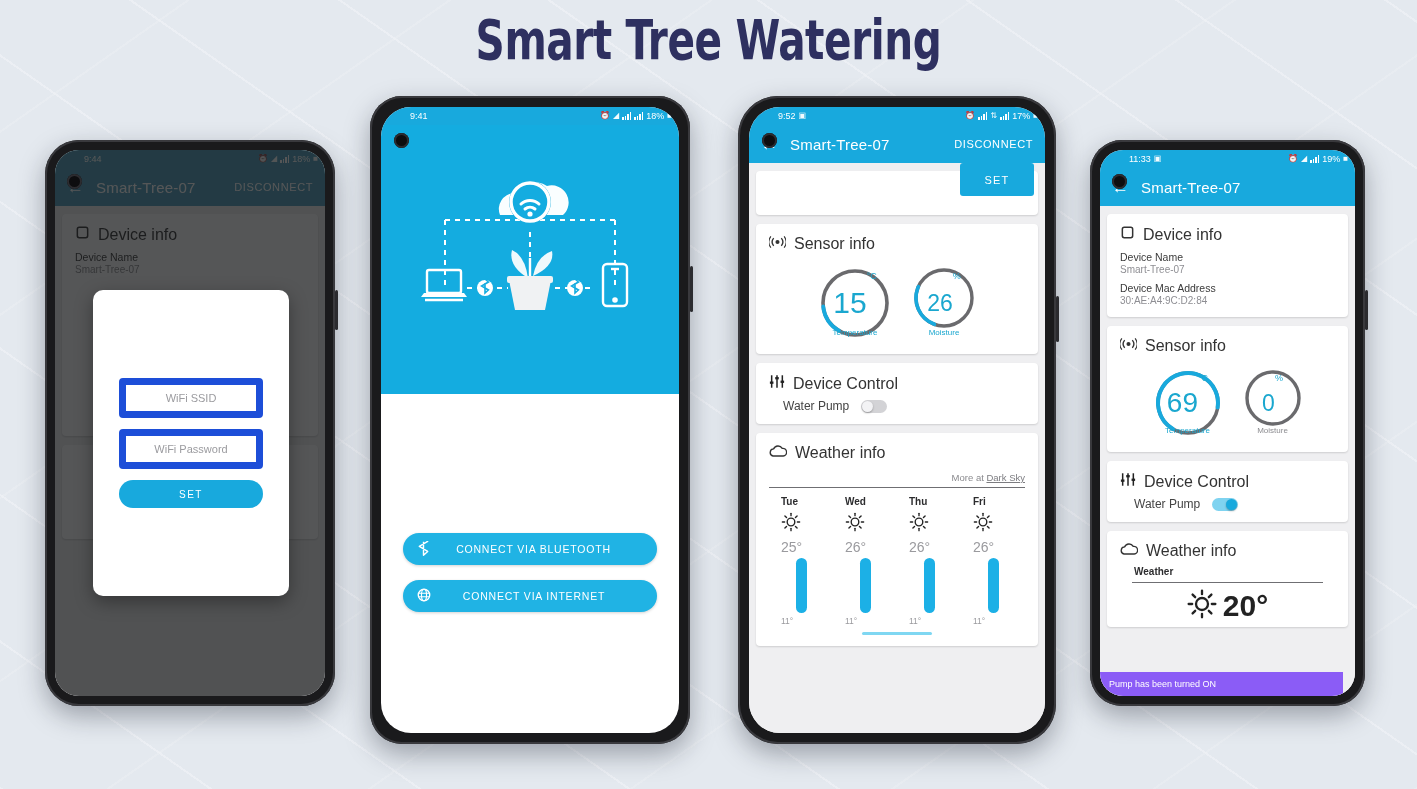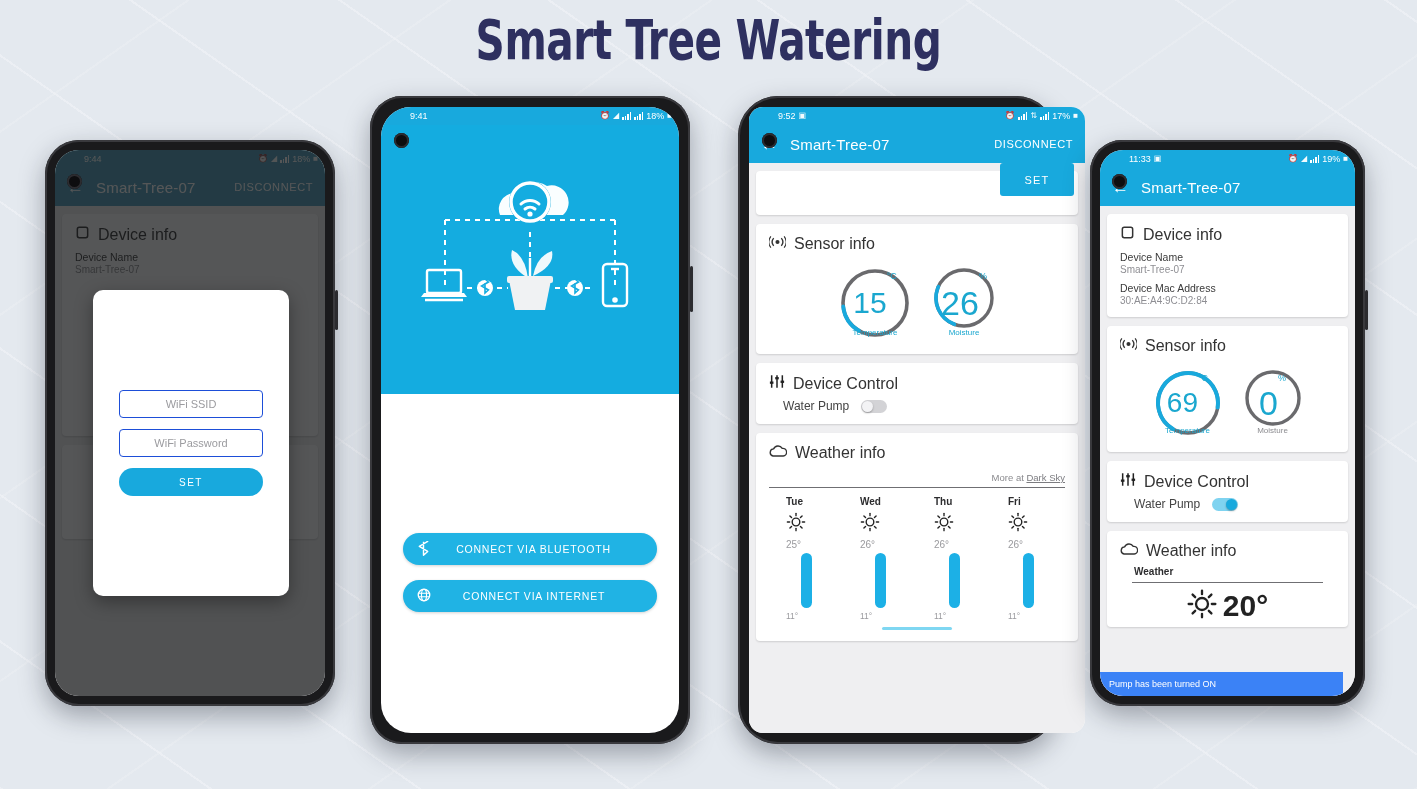--- a/index.html
+++ b/index.html
@@ -32,21 +32,21 @@
   .punch{position:absolute;width:15px;height:15px;border-radius:50%;
          background:#0d0d0f;box-shadow:inset 0 0 0 2px #2c2c30;z-index:40;}
   .side-btn{position:absolute;right:-3px;width:3px;border-radius:2px;background:#2b2b2f;}
 
   
   #phone1{left:45px;top:140px;width:290px;height:566px;}
   #phone1 .screen{left:10px;top:10px;width:270px;height:546px;}
   #phone2{left:370px;top:96px;width:320px;height:648px;border-radius:32px;}
   #phone2 .screen{left:11px;top:11px;width:298px;height:626px;border-radius:30px;}
   #phone3{left:738px;top:96px;width:318px;height:648px;border-radius:40px;}
-  #phone3 .screen{left:11px;top:11px;width:336px;height:626px;border-radius:14px;}
+  #phone3 .screen{left:11px;top:11px;width:296px;height:626px;border-radius:31px;}
   #phone4{left:1090px;top:140px;width:275px;height:566px;border-radius:32px;}
   #phone4 .screen{left:10px;top:10px;width:255px;height:546px;border-radius:23px;}
 
   
   .statusbar{display:flex;align-items:center;justify-content:space-between;
     height:18px;padding:0 7px;font-size:9px;color:#fff;background:#18a9dd;
     font-family:"Liberation Sans",sans-serif;}
   .sb-left{display:flex;gap:3px;align-items:center;padding-left:22px;}
   .sb-right{display:flex;gap:3px;align-items:center;}
   .sb-ico{font-size:8px;line-height:1;opacity:.95;}
@@ -69,21 +69,21 @@
   .card-head .ctitle{font-size:16px;color:#333;font-weight:400;}
   .kv-label{font-size:10.5px;color:#3a3a3a;margin-top:7px;}
   .kv-value{font-size:10px;color:#8e8e93;margin-top:1px;}
 
   
   .gauges{display:flex;justify-content:center;gap:18px;padding:6px 0 2px;}
   .gauge{position:relative;}
   .gauge svg{display:block;}
   .gauge .gval{position:absolute;inset:0;display:flex;align-items:center;
     justify-content:center;color:#1aa7cf;font-weight:300;}
-  .gauge .gval .num{font-size:34px;line-height:1;}
+  .gauge .gval .num{font-size:23px;line-height:1;}
   .gauge .gval .unit{font-size:9px;align-self:flex-start;margin-top:6px;}
   .gauge .glabel{position:absolute;left:0;right:0;bottom:4px;text-align:center;
     font-size:8px;color:#1aa7cf;}
 
   
   .ctrl-row{display:flex;align-items:center;gap:12px;padding-left:14px;}
   .ctrl-row .lbl{font-size:12px;color:#444;}
   .sw{width:26px;height:13px;border-radius:8px;background:#d3d3d6;position:relative;}
   .sw::after{content:"";position:absolute;top:1px;left:1px;width:11px;height:11px;
     border-radius:50%;background:#f3f3f5;box-shadow:0 1px 2px rgba(0,0,0,.3);}
@@ -91,53 +91,53 @@
   .sw.on::after{left:14px;background:#18a9dd;}
 
   
   .more-row{text-align:right;font-size:9.5px;color:#8a8a8e;margin:10px 0 4px;}
   .more-row a{color:#7c7c80;text-decoration:underline;}
   .hr{height:1px;background:#6f6f73;margin-bottom:8px;}
   .forecast{display:flex;justify-content:space-around;}
   .fc{width:40px;}
   .fc .day{font-size:10px;font-weight:bold;color:#2c2c2e;}
   .fc .sun{margin:5px 0 3px;}
-  .fc .hi{font-size:10px;color:#9a9a9e;}
+  .fc .hi{font-size:14px;color:#9a9a9e;}
   .fc .bar{width:11px;height:55px;border-radius:6px;background:#1cb0e6;margin:3px auto;}
   .fc .lo{font-size:8.5px;color:#9a9a9e;}
   .gesturebar{height:3px;width:70px;background:#7fd7f2;border-radius:2px;margin:6px auto 0;}
 
   
   .hero{background:#14ace0;height:269px;position:relative;}
   .hero svg{position:absolute;left:50%;top:50%;transform:translate(-50%,-50%);}
   .connect-zone{padding:4px 22px;margin-top:135px;}
   .cbtn{display:flex;align-items:center;gap:10px;background:#20b3e4;color:#fff;
         border-radius:20px;height:32px;padding:0 14px;margin-bottom:15px;
         font-size:10.5px;letter-spacing:.8px;box-shadow:0 1px 3px rgba(0,0,0,.18);}
   .cbtn .tx{flex:1;text-align:center;padding-right:16px;}
 
   
   .scrim{position:absolute;inset:0;background:rgba(25,28,30,.55);z-index:20;}
   .modal{position:absolute;z-index:25;left:38px;top:140px;width:196px;height:306px;
          background:#fff;border-radius:10px;box-shadow:0 6px 18px rgba(0,0,0,.35);
          display:flex;flex-direction:column;justify-content:center;padding:0 26px;box-sizing:border-box;}
-  .tf{height:26px;border:1px solid #1d4ed8;border-radius:4px;display:flex;
+  .tf{height:26px;border:7px solid #1d4ed8;border-radius:4px;display:flex;
       align-items:center;justify-content:center;color:#9b9b9f;font-size:11px;margin-bottom:11px;}
   .setbtn{height:28px;border-radius:15px;background:#18a9dd;color:#fff;
       display:flex;align-items:center;justify-content:center;font-size:10px;letter-spacing:1.5px;}
 
   
   .partial-card{background:#fff;border-radius:4px;box-shadow:0 1px 2px rgba(0,0,0,.14);
       height:44px;position:relative;margin-bottom:9px;}
   .partial-card .setsm{position:absolute;right:4px;top:-8px;width:74px;height:33px;
       background:#18a9dd;border-radius:3px;color:#fff;font-size:11px;letter-spacing:1.2px;
       display:flex;align-items:center;justify-content:center;}
 
   
-  .snackbar{position:absolute;left:0;right:12px;bottom:0;background:#3b82f6;color:#fff;
+  .snackbar{position:absolute;left:0;right:12px;bottom:0;background:#8b5cf6;color:#fff;
       font-size:9px;padding:7px 9px;z-index:30;}
   .big-weather{display:flex;justify-content:center;gap:6px;margin-top:6px;}
   .big-weather .deg{font-size:30px;font-weight:bold;color:#222;}
   .wlabel{font-size:10px;font-weight:bold;color:#2c2c2e;padding-left:14px;}
   .wline{height:1px;background:#6f6f73;margin:5px 12px 0 12px;}
   .dim{filter:brightness(.62) saturate(.55);}
 </style>
 </head>
 <body>
 

